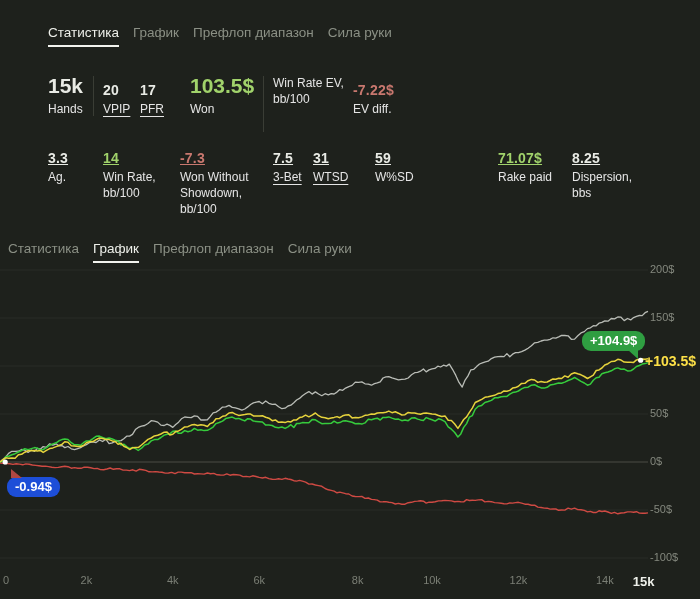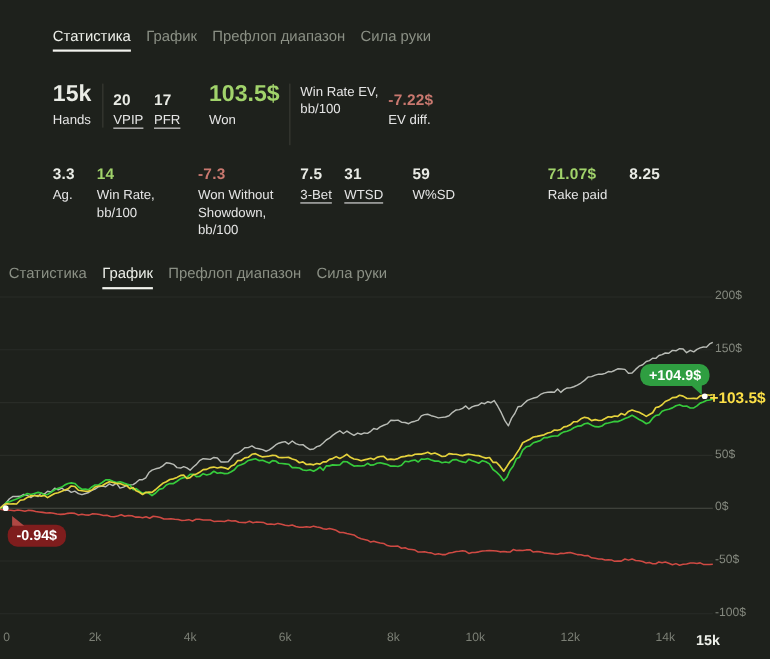--- a/index.html
+++ b/index.html
@@ -20,21 +20,21 @@
   .tab.active{color:#edefe9;border-bottom-color:#f2f3ee;font-weight:400;}
   
   .stats-row{position:absolute;left:0;width:700px;}
   .stats-row.row1{top:72px;height:70px;}
   .stats-row.row2{top:150px;height:80px;}
   .stat-cell{position:absolute;top:0;}
   .stat-value{
     height:26px;display:flex;align-items:flex-end;
     font-size:14px;font-weight:700;color:#e9ebe5;letter-spacing:.2px;
   }
-  .row2 .stat-value{height:16px;}
+  .row2 .stat-value{height:16px;text-decoration:underline;}
   .stat-value.big{font-size:21px;font-weight:600;letter-spacing:0;}
   .stat-value.green{color:#a1d36b;}
   .stat-value.red{color:#c9786f;}
   .stat-label{
     margin-top:3px;font-size:12px;line-height:16px;color:#e5e5e5;white-space:pre-line;
   }
   .stat-label.underline{text-decoration:underline;text-underline-offset:3px;text-decoration-thickness:1px;}
   .stat-divider{position:absolute;top:4px;width:1px;background:#3a3d35;}
   
   .chart-area{position:absolute;left:0;top:266px;width:700px;height:333px;}
@@ -49,21 +49,21 @@
   }
   .badge{
     position:absolute;border-radius:9px;padding:2px 8px 3px;
     font-size:13px;font-weight:700;color:#fff;white-space:nowrap;
   }
   .badge-green{left:582px;top:65px;background:#2f9e41;}
   .badge-green::after{
     content:"";position:absolute;bottom:-8px;right:7px;width:0;height:0;
     border-top:9px solid #2f9e41;border-left:10px solid transparent;
   }
-  .badge-red{left:7px;top:211px;background:#7f1d1d;}
+  .badge-red{left:7px;top:211px;background:#1d4ed8;}
   .badge-red::before{
     content:"";position:absolute;top:-8px;left:4px;width:0;height:0;
     border-bottom:9px solid #b04743;border-right:11px solid transparent;
   }
 </style>
 </head>
 <body>
 
 <div class="app">
 
@@ -100,21 +100,21 @@
         <div class="stat-cell" style="left: 353px;">
           <div class="stat-value red">-7.22$</div>
           <div class="stat-label">EV diff.</div>
         </div>
       </div>
     <div class="stats-row row2" id="statsRow2">
         <div class="stat-cell" style="left: 48px;">
           <div class="stat-value">3.3</div>
           <div class="stat-label">Ag.</div>
         </div>
-        <div class="stat-cell" style="left: 88px;">
+        <div class="stat-cell" style="left: 103px;">
           <div class="stat-value green">14</div>
           <div class="stat-label">Win Rate,
 bb/100</div>
         </div>
         <div class="stat-cell" style="left: 180px;">
           <div class="stat-value red">-7.3</div>
           <div class="stat-label">Won Without
 Showdown,
 bb/100</div>
         </div>
@@ -129,20 +129,22 @@
         <div class="stat-cell" style="left: 375px;">
           <div class="stat-value">59</div>
           <div class="stat-label">W%SD</div>
         </div>
         <div class="stat-cell" style="left: 498px;">
           <div class="stat-value green">71.07$</div>
           <div class="stat-label">Rake paid</div>
         </div>
         <div class="stat-cell" style="left: 572px;">
           <div class="stat-value">8.25</div>
+          <div class="stat-label">Dispersion,
+bbs</div>
         </div>
       </div>
   </section>
 
   <section>
     <nav class="tabs tabs-2" id="tabbar2">
         <span class="tab">Статистика</span>
         <span class="tab active">График</span>
         <span class="tab">Префлоп диапазон</span>
         <span class="tab">Сила руки</span>

